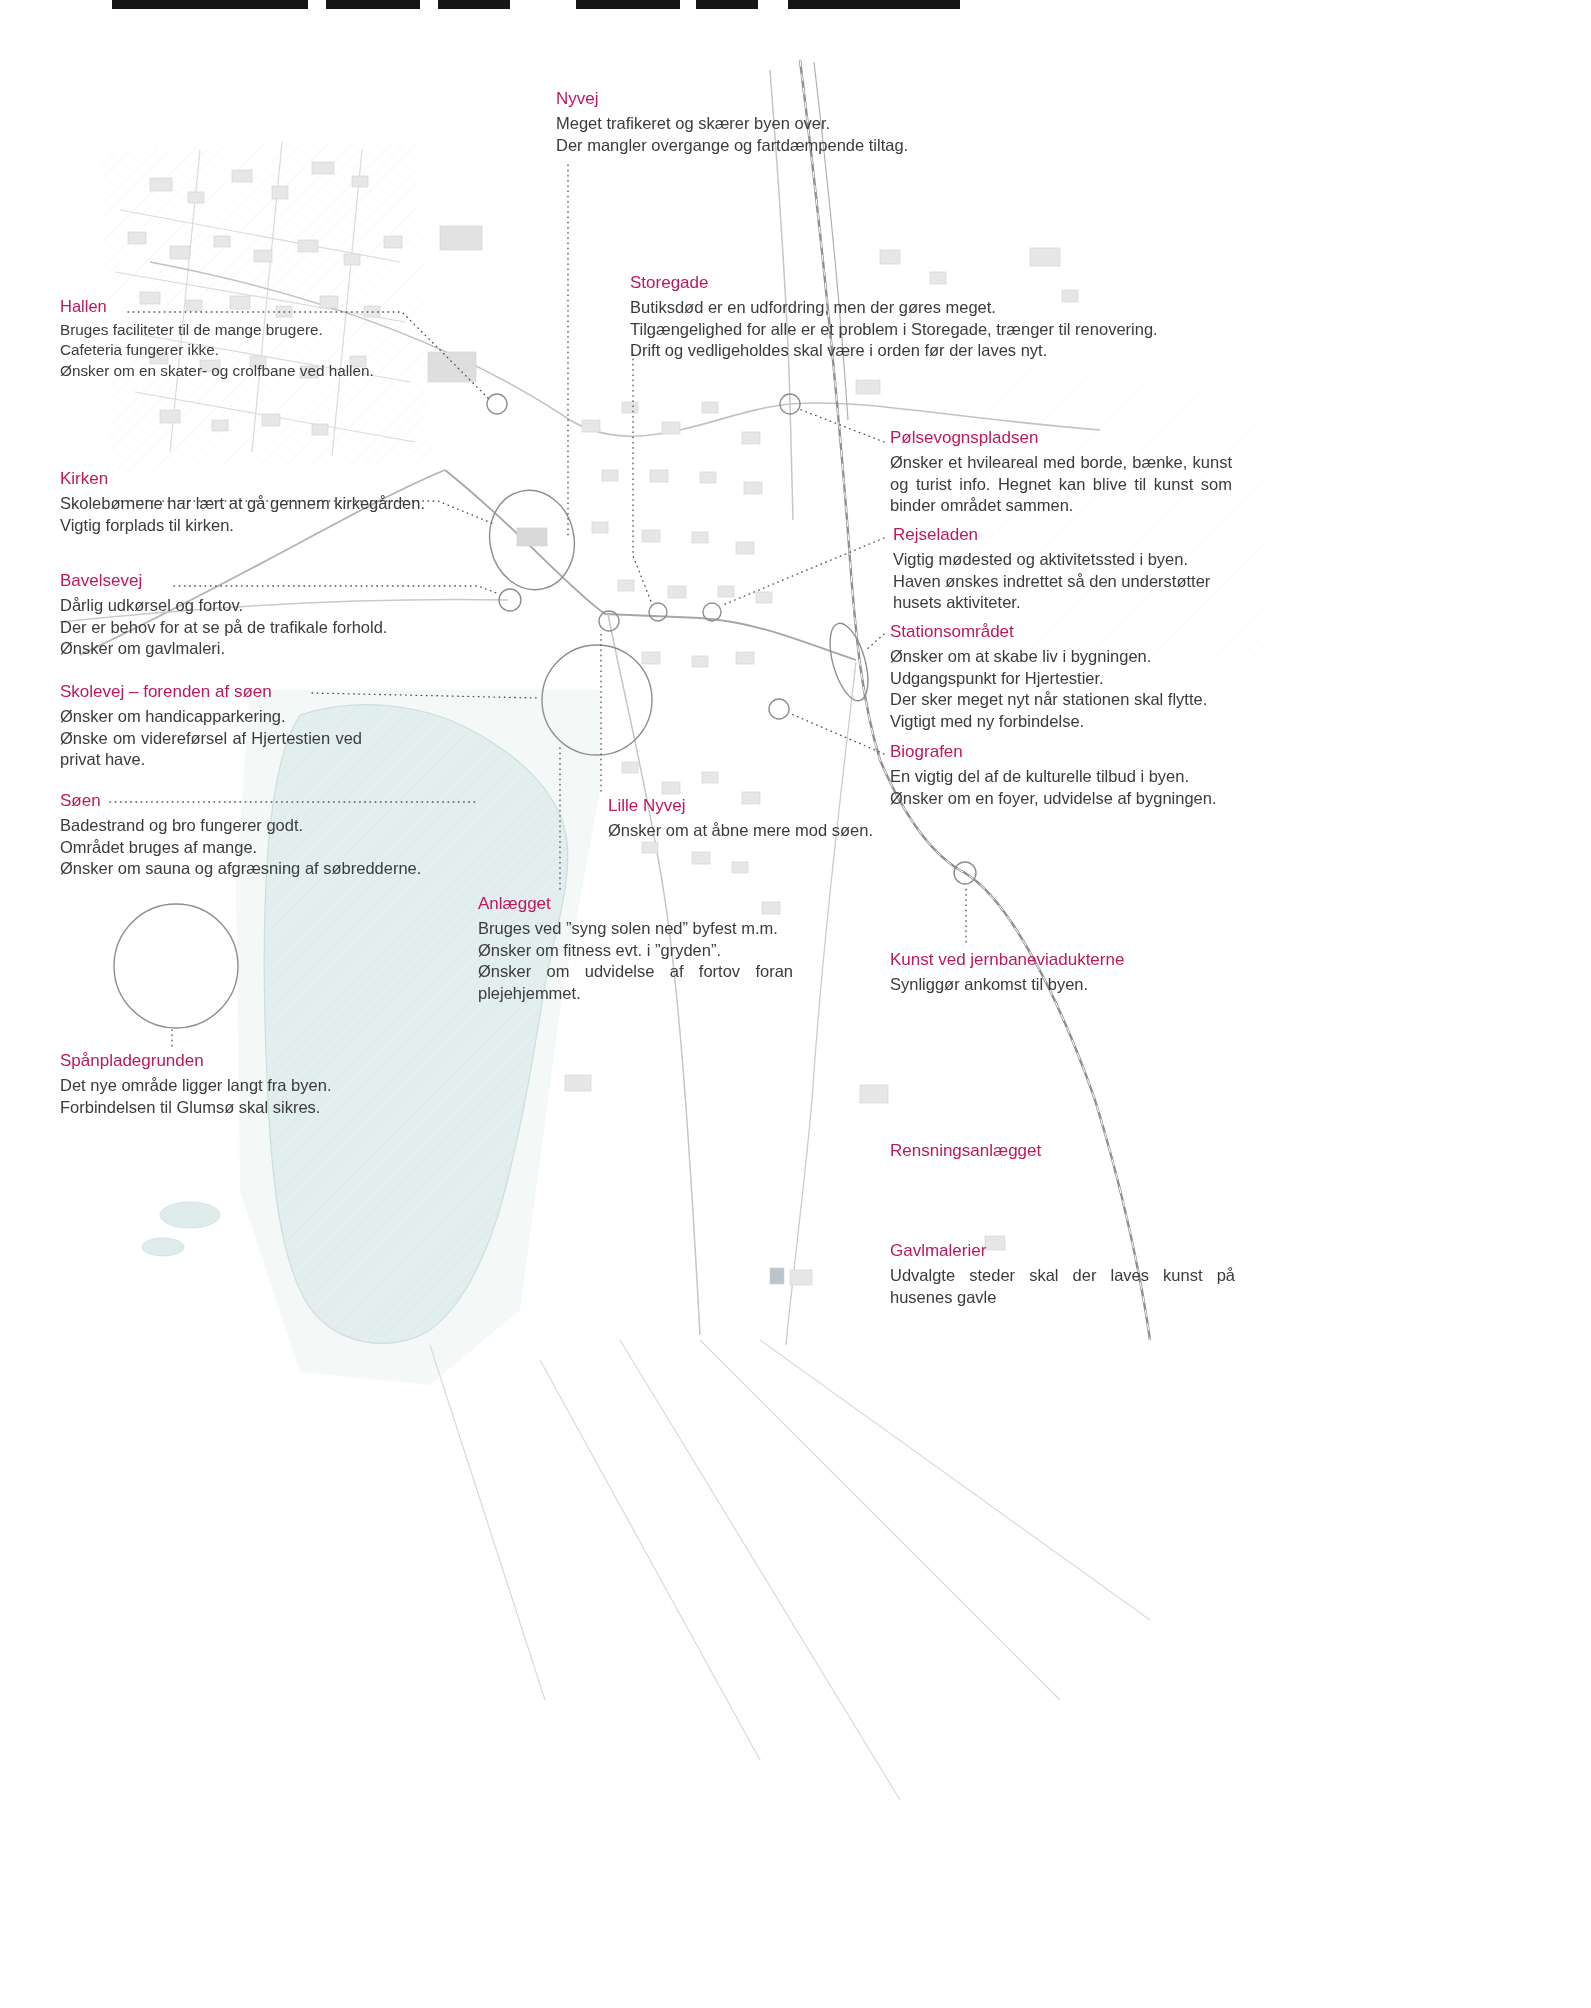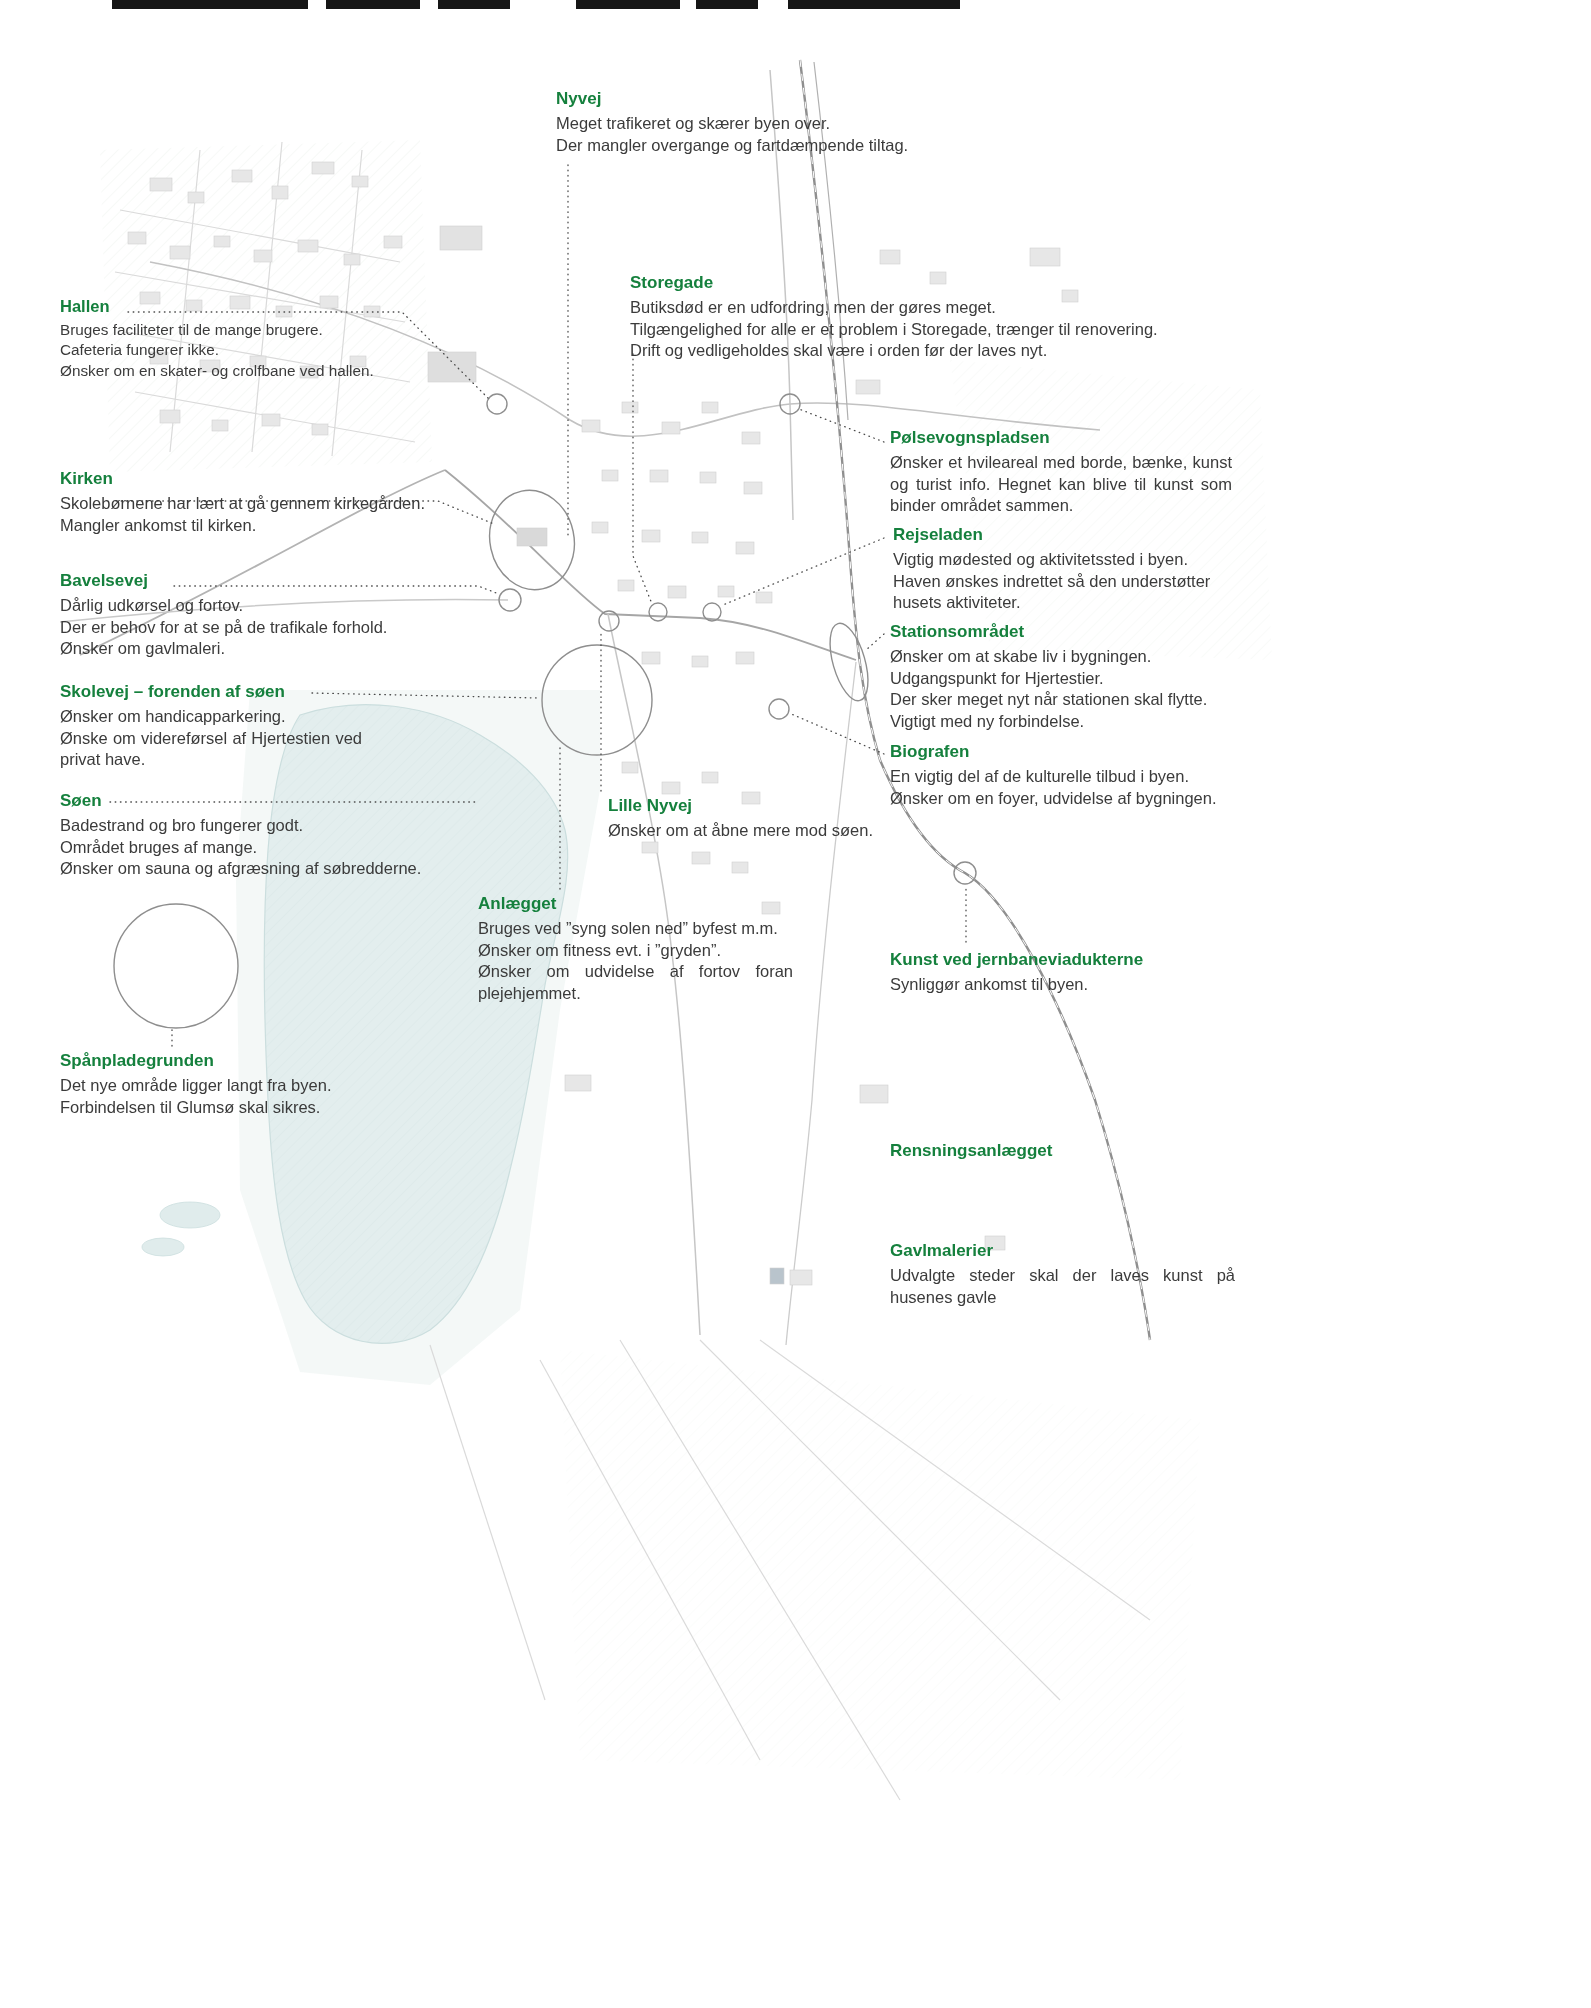--- a/index.html
+++ b/index.html
@@ -6,21 +6,21 @@
   body{
     position:relative;
     width:1591px;height:2008px;
     font-family:"Liberation Sans",sans-serif;
     color:#3b3b3b;
     overflow:hidden;
   }
   .map-svg{position:absolute;left:0;top:0;}
   .crop-bar{position:absolute;top:0;height:9px;background:#161616;}
   .ann{position:absolute;font-size:16.5px;line-height:1.33;}
-  .ann-title{font-weight:bold;font-size:17px;color:#15803d;margin-bottom:2px;}
+  .ann-title{font-weight:normal;font-size:17px;color:#be185d;margin-bottom:2px;}
   .ann-line{white-space:normal;}
   .justify .ann-line{text-align:justify;}
   .ann-hallen{font-size:15.3px;}
   .ann-hallen .ann-title{font-size:16.5px;}
 </style>
 </head>
 <body>
 
 <div class="crop-bar" style="left:112px;width:196px"></div>
 <div class="crop-bar" style="left:326px;width:94px"></div>
@@ -219,21 +219,21 @@
 <div class="ann ann-hallen" style="left:60px;top:296px;width:330px">
   <div class="ann-title">Hallen</div>
   <div class="ann-line">Bruges faciliteter til de mange brugere.</div>
   <div class="ann-line">Cafeteria fungerer ikke.</div>
   <div class="ann-line">Ønsker om en skater- og crolfbane ved hallen.</div>
 </div>
 
 <div class="ann" style="left:60px;top:468px;width:400px">
   <div class="ann-title">Kirken</div>
   <div class="ann-line">Skolebørnene har lært at gå gennem kirkegården.</div>
-  <div class="ann-line">Mangler ankomst til kirken.</div>
+  <div class="ann-line">Vigtig forplads til kirken.</div>
 </div>
 
 <div class="ann" style="left:60px;top:570px;width:362px">
   <div class="ann-title">Bavelsevej</div>
   <div class="ann-line">Dårlig udkørsel og fortov.</div>
   <div class="ann-line">Der er behov for at se på de trafikale forhold.</div>
   <div class="ann-line">Ønsker om gavlmaleri.</div>
 </div>
 
 <div class="ann justify" style="left:60px;top:681px;width:302px">

